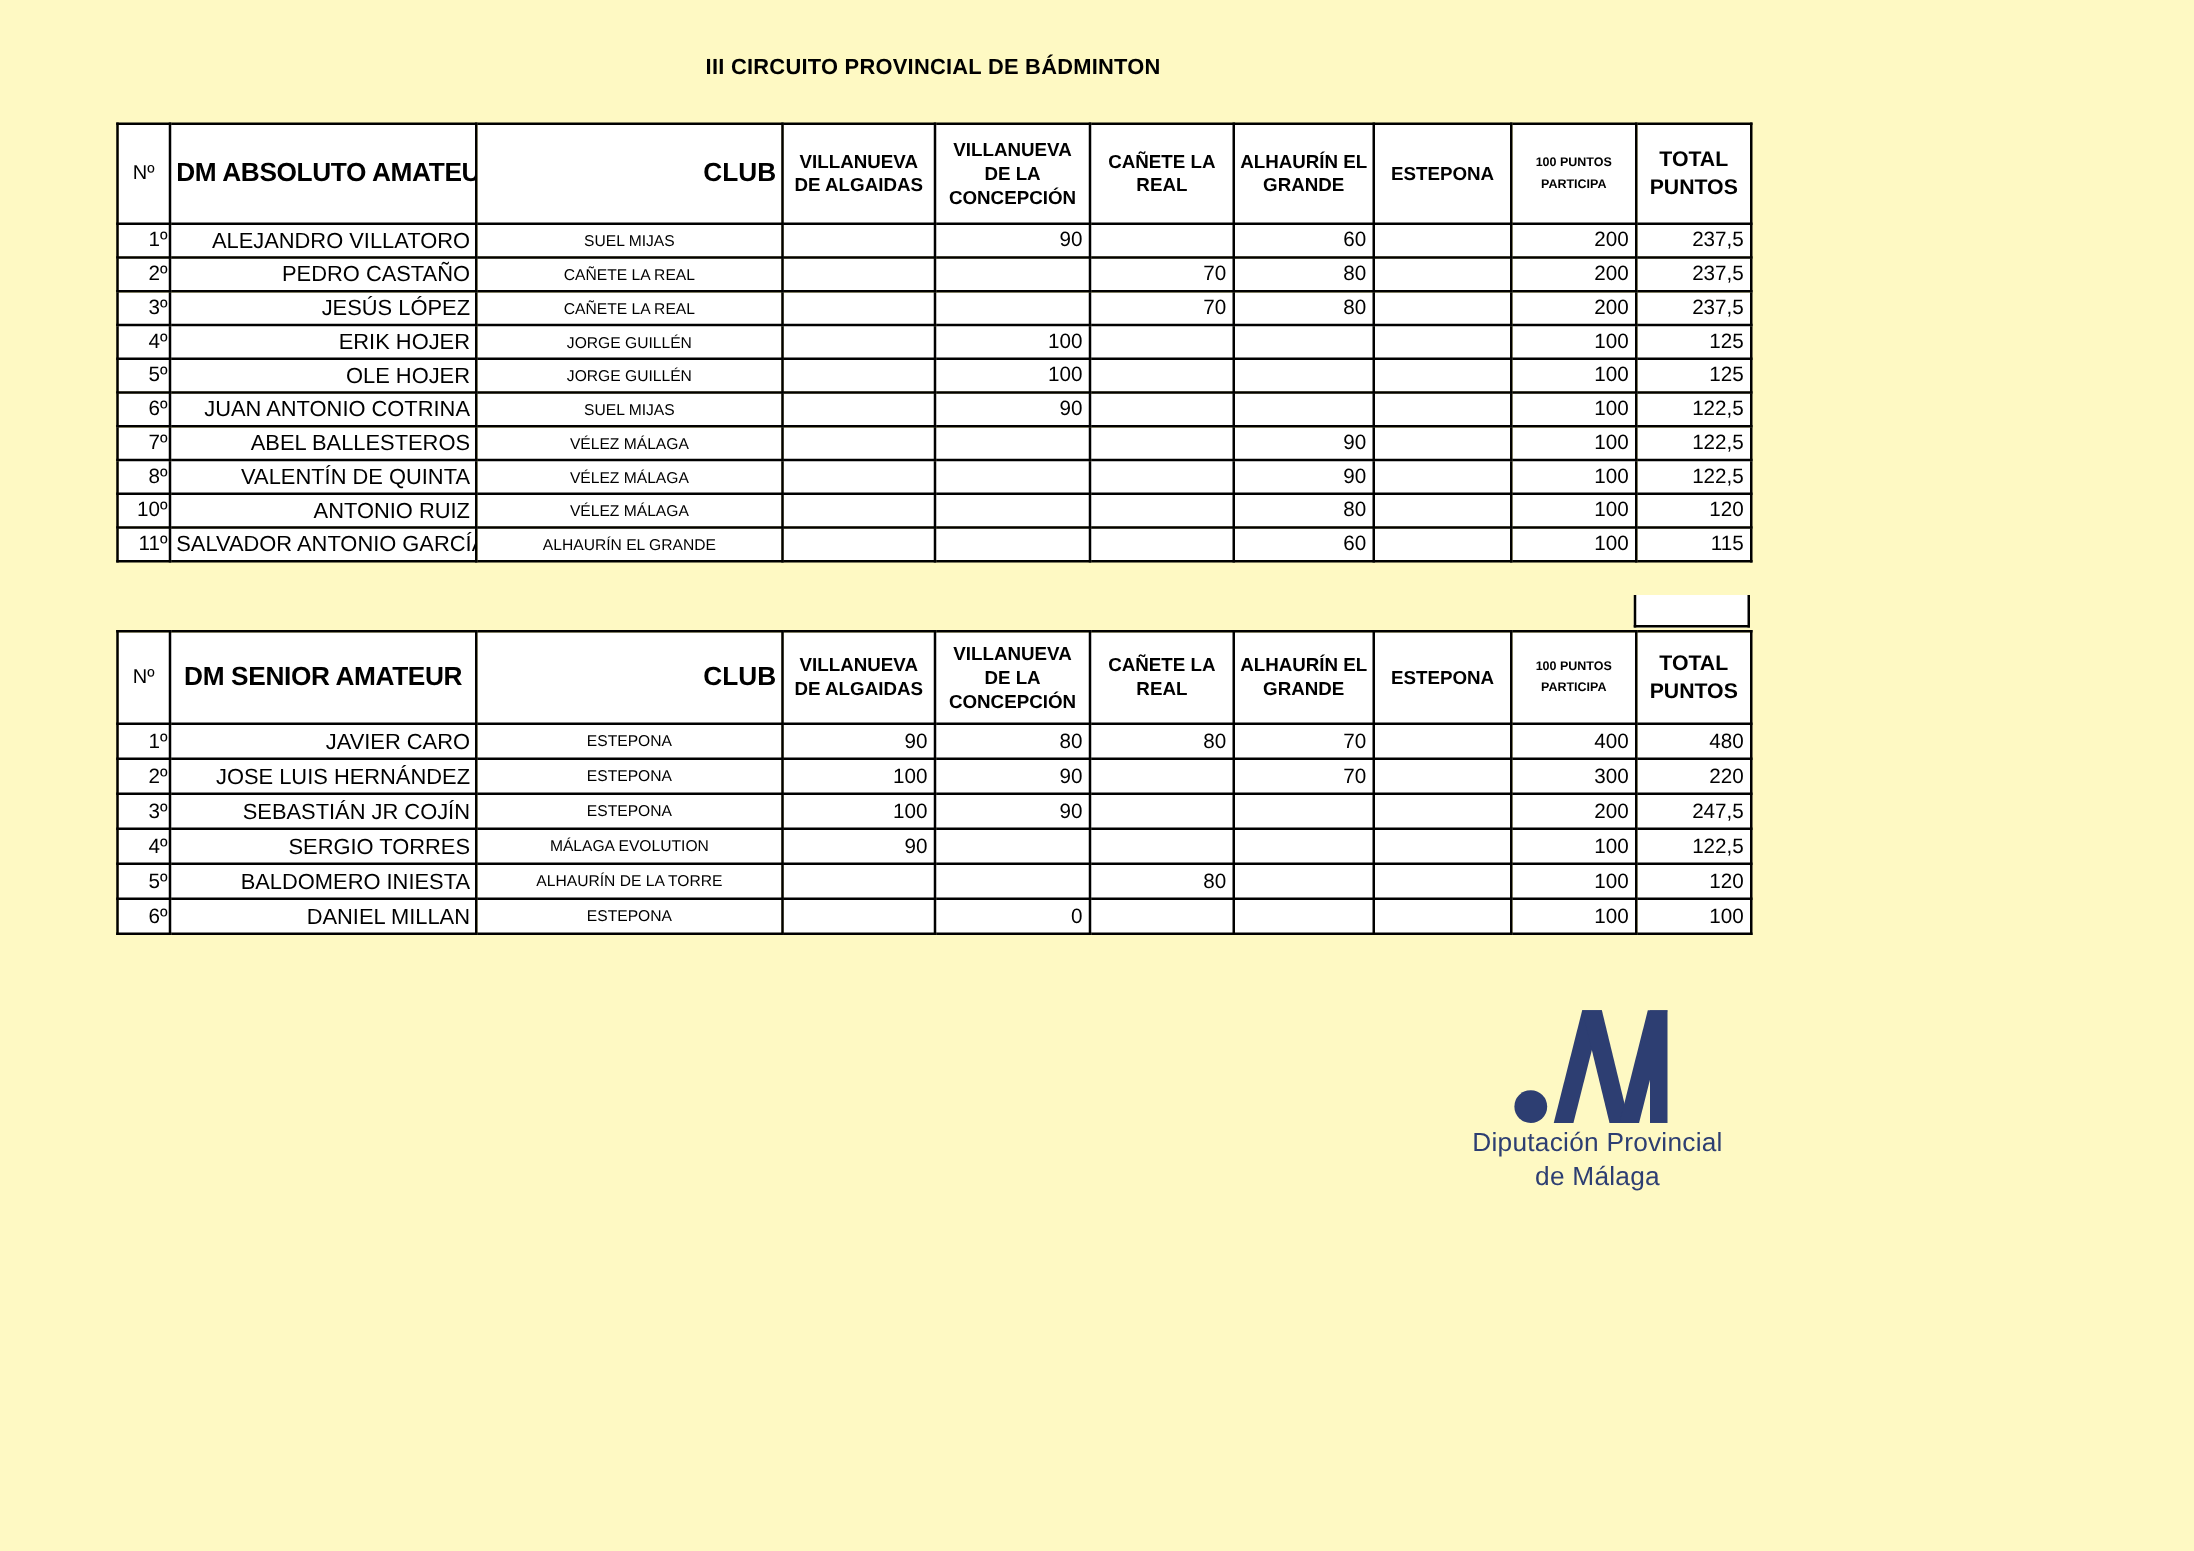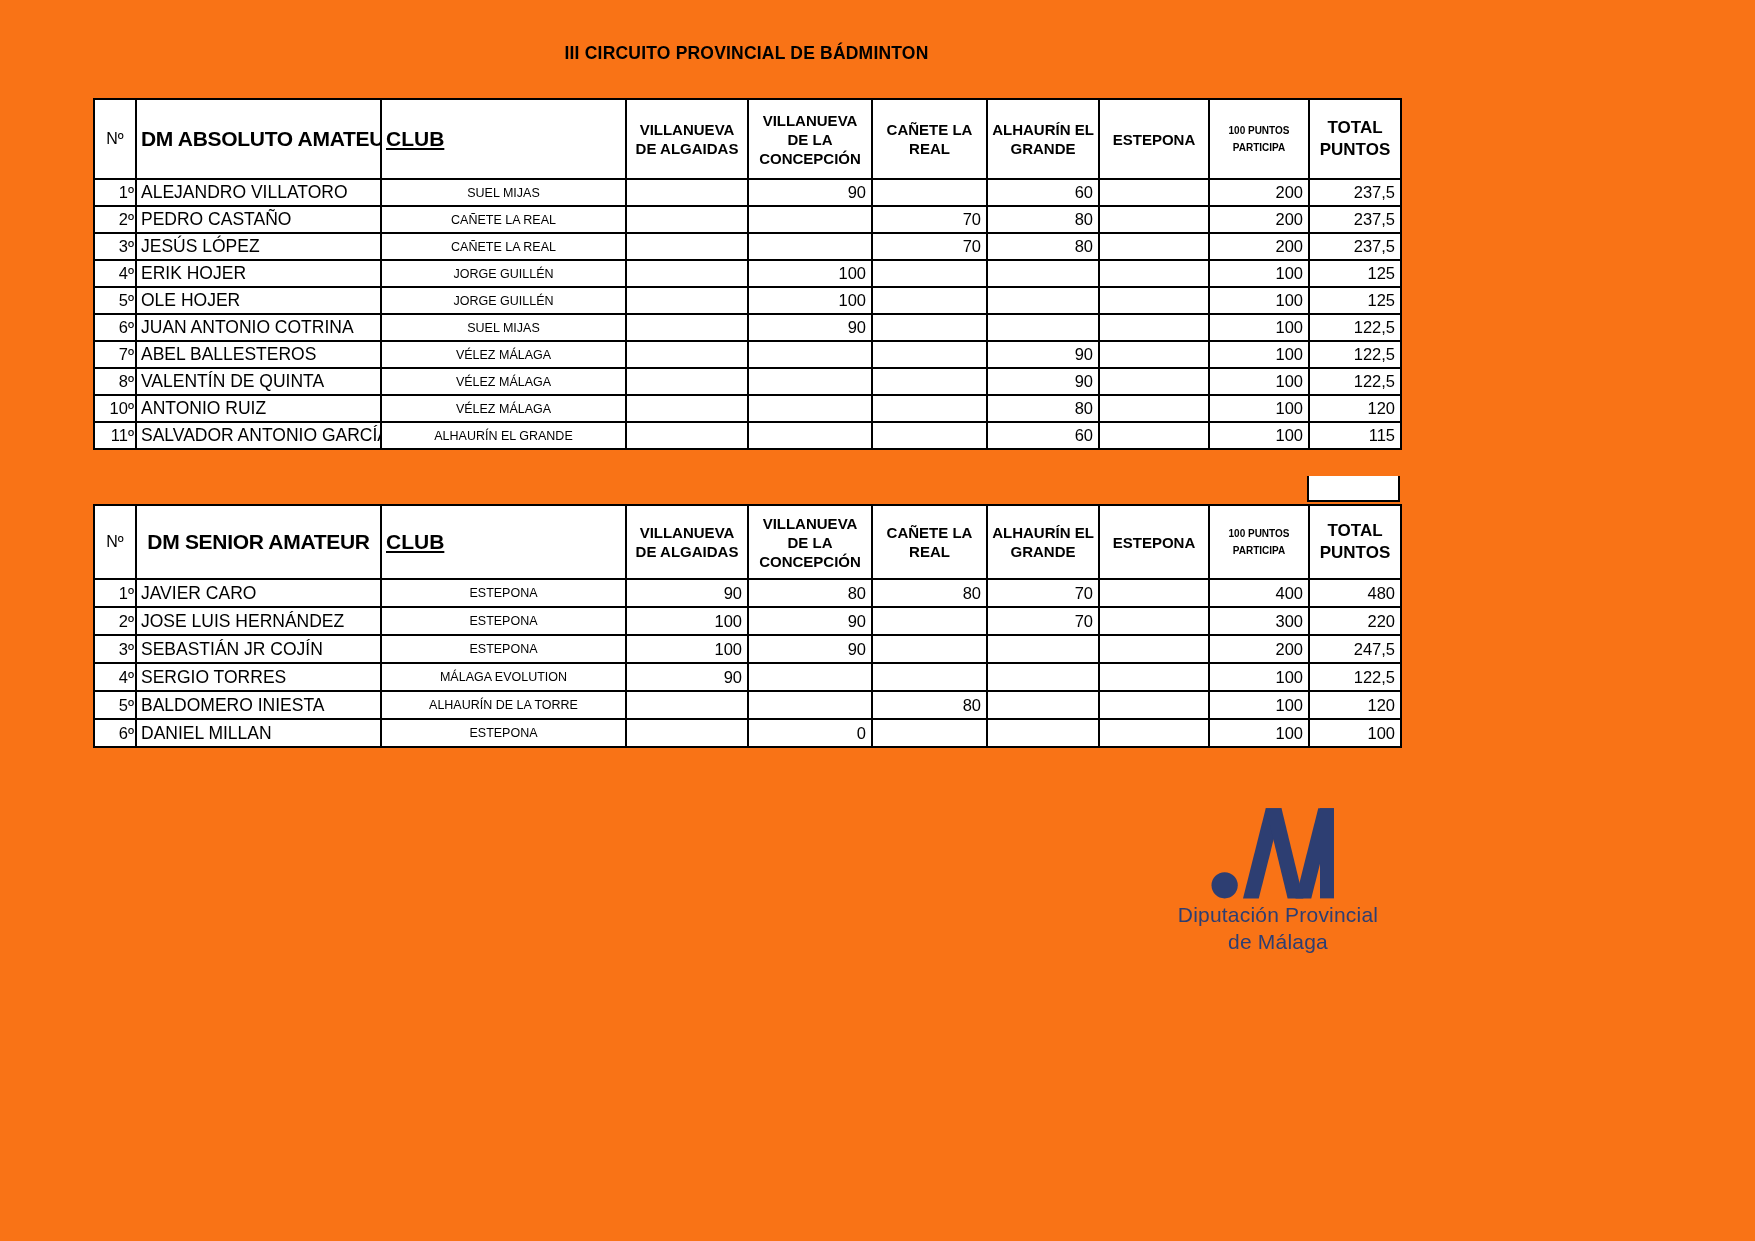--- a/index.html
+++ b/index.html
@@ -1,19 +1,19 @@
 <!DOCTYPE html>
 <html><head>
 <meta charset="utf-8">
 <style>
   html,body{margin:0;padding:0;background:#ffffff;}
   .page{
     position:relative;
     width:1755px;height:1241px;
-    background:#f97316;
+    background:#fef9c3;
     font-family:"Liberation Sans", sans-serif;
     color:#000;
     overflow:hidden;
   }
   .title-block{
     position:absolute;top:41px;left:93px;width:1307px;
     text-align:center;font-weight:bold;font-size:17.5px;line-height:25px;
     letter-spacing:.2px;
   }
   .results-table{
@@ -29,26 +29,26 @@
     overflow:hidden;white-space:nowrap;
     background:#fff;
   }
   .results-table td{white-space:nowrap;}
   .tbl-absoluto thead tr{height:80px;}
   .tbl-senior thead tr{height:74px;}
   .tbl-absoluto tbody tr{height:27px;}
   .tbl-senior tbody tr{height:28px;}
   th.h-pos{font-weight:normal;font-size:16px;text-align:center;}
   th.h-category{font-weight:bold;font-size:21px;text-align:center;letter-spacing:-.3px;}
-  th.h-club{font-weight:bold;font-size:21px;text-align:left;text-decoration:underline;}
+  th.h-club{font-weight:bold;font-size:21px;text-align:right;}
   th.h-venue{font-weight:bold;font-size:15px;text-align:center;white-space:normal;line-height:19px;}
   th.h-participa{font-weight:bold;font-size:10px;text-align:center;white-space:normal;line-height:17px;}
   th.h-total{font-weight:bold;font-size:17px;text-align:center;white-space:normal;line-height:22px;}
   td.c-pos{font-size:16.5px;text-align:right;padding:0 1px;margin-top:16px;}
-  td.c-name{font-size:17.5px;text-align:left;}
+  td.c-name{font-size:17.5px;text-align:right;}
   td.c-club{font-size:12.5px;text-align:center;margin-top:33px;}
   td.c-score,td.c-participa,td.c-total{font-size:16.5px;text-align:right;padding-right:5px;}
   .spacer-row-box{
     position:absolute;top:476px;left:1307px;width:89px;height:24px;
     border:2px solid #000;border-top:none;background:#fff;
   }
   .logo-block{
     position:absolute;top:796px;left:1128px;width:300px;
     text-align:center;
   }

